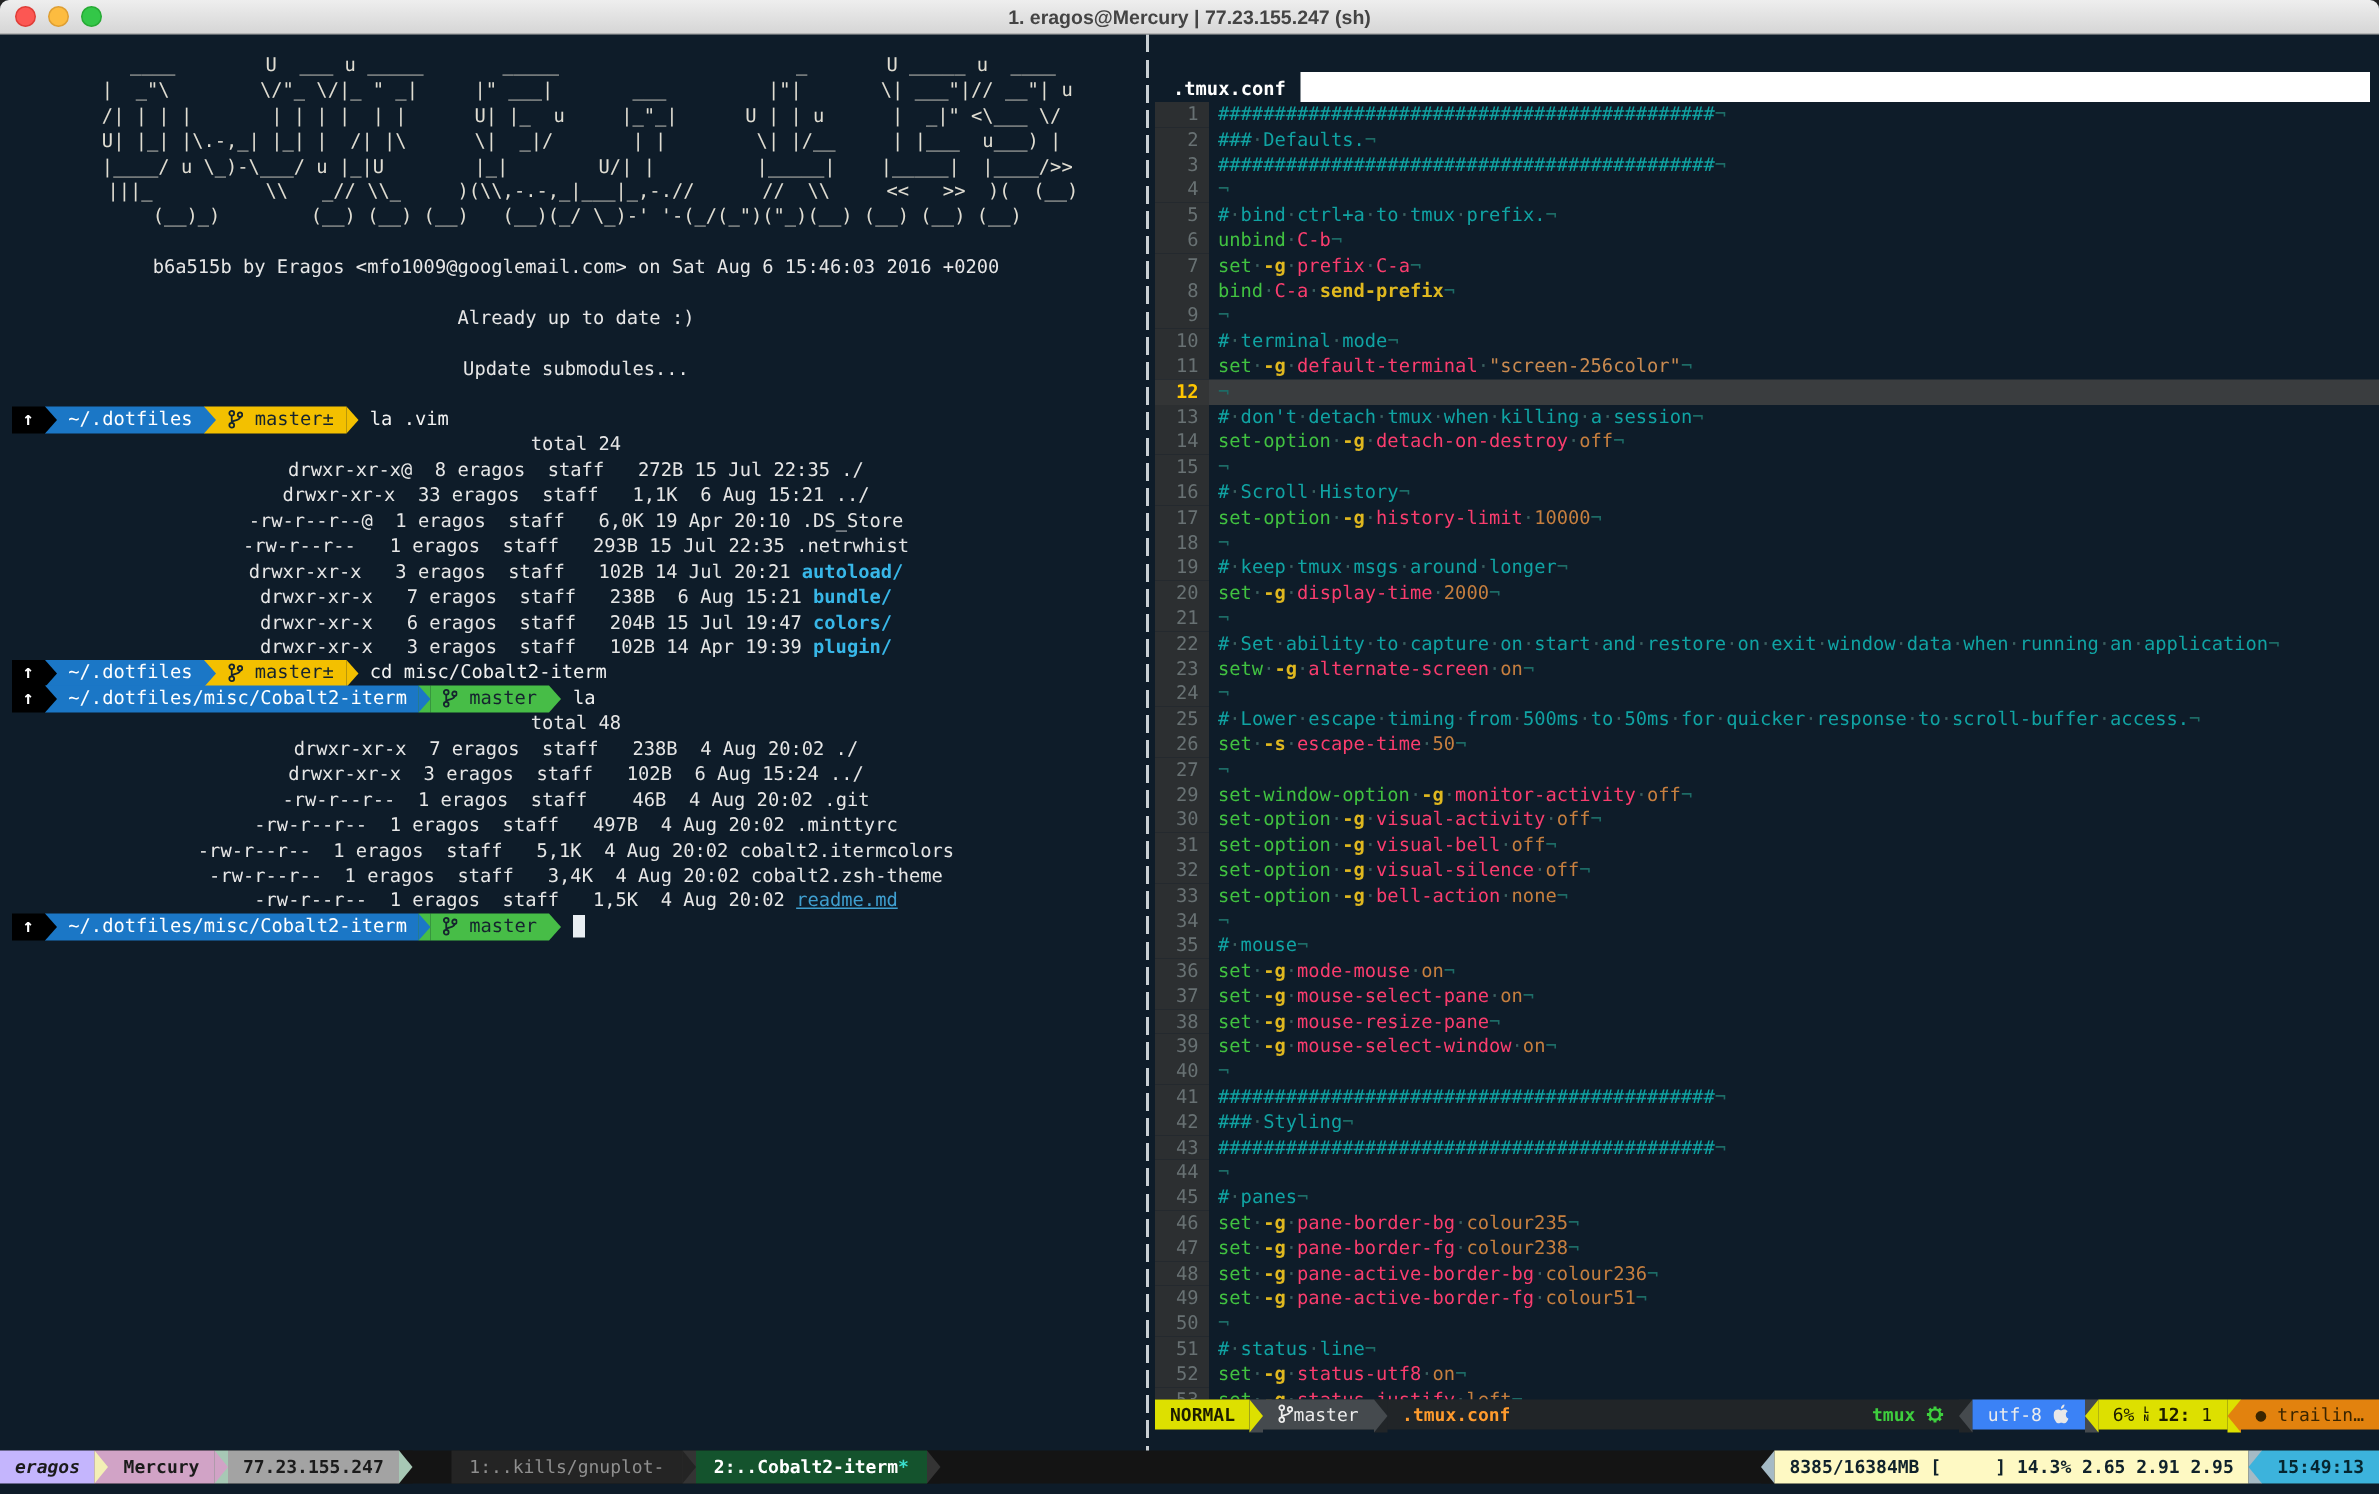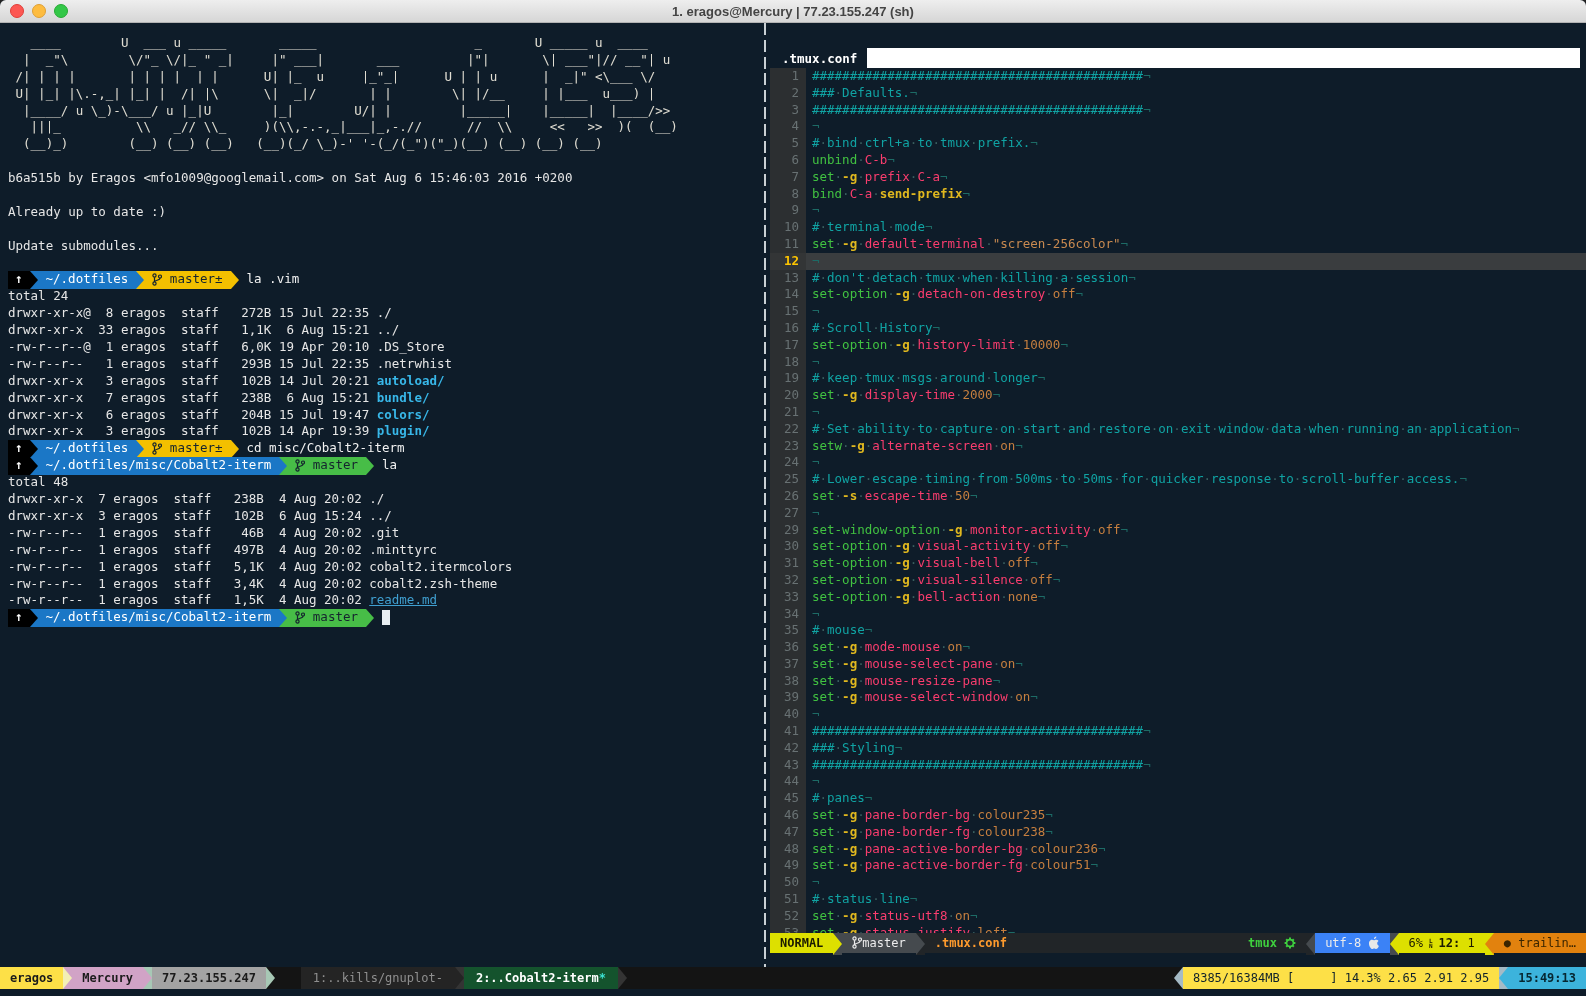--- a/index.html
+++ b/index.html
@@ -16,21 +16,21 @@
   .title-text{position:absolute;left:0;right:0;text-align:center;font-size:13px;color:#444;font-weight:bold;}
   
   .panes{display:flex;height:944px;}
   .left-pane{width:752px;padding:12px 0 0 8px;font-size:12.5px;line-height:16.9px;color:#e6e6e6;
              white-space:pre;overflow:hidden;}
   .pane-border{width:10px;background-image:repeating-linear-gradient(180deg,#c9d0d4 0 12px,rgba(0,0,0,0) 12px 16.8px);
                background-size:2px 100%;background-repeat:no-repeat;background-position:center top;}
   .right-pane{flex:1;display:flex;flex-direction:column;min-width:0;margin-top:25px;}
   
   .art{color:#e0ddd2;}
-  .tline{height:16.9px;}
+  .tline{height:16.9px;text-align:center;}
   .fname.dir{color:#38b7e8;font-weight:bold;}
   .fname.link{color:#3f9fd0;text-decoration:underline;}
   .prompt-line{display:flex;align-items:center;height:16.9px;}
   .pseg{display:inline-flex;align-items:center;height:18px;padding:0 8px;font-size:12.5px;}
   .pseg.black{background:#000;color:#fff;font-weight:bold;padding:0 7px;}
   .pseg.blue{background:#1b77c6;color:#fff;}
   .pseg.yellow{background:#f3c000;color:#15242e;}
   .pseg.green{background:#47bd47;color:#15242e;}
   .cmd{color:#f2f2f2;margin-left:8px;}
   .block-cursor{display:inline-block;width:8px;height:15px;background:#e8eef2;margin-left:8px;}
@@ -63,24 +63,24 @@
   .sseg.file{color:#ff9b2d;font-weight:bold;}
   .sseg.plugin{color:#3ecf3e;font-weight:bold;margin-left:auto;}
   .sseg.enc{background:#3b82f6;color:#ececec;}
   .sseg.pos{background:#dde000;color:#1c1c00;}
   .sseg.warn{background:#e2820e;color:#3a2500;}
   .cmdline{height:14px;}
   .ln-icon{display:inline-flex;flex-direction:column;font-size:6px;line-height:5px;color:#1c1c00;margin:0 6px;font-weight:bold;}
   
   .tmux-bar{height:22px;margin-top:0;background:#141414;display:flex;align-items:stretch;font-size:12px;}
   .bseg{display:flex;align-items:center;padding:0 10px;color:#1b1b1b;font-weight:bold;white-space:pre;}
-  .bseg.session{background:#fde047;}
+  .bseg.session{background:#c4b5fd;font-style:italic;}
   .bseg.host{background:#d1a3c6;}
   .bseg.ip{background:#a3a3a3;}
-  .bseg.mem{background:#fde047;font-weight:normal;color:#10222b;}
+  .bseg.mem{background:#fef9c3;font-weight:bold;color:#10222b;}
   .bseg.time{background:#3cb3dc;color:#062630;}
   .win{display:flex;align-items:center;padding:0 12px;white-space:pre;}
   .win.inactive{background:#242424;color:#8f8f8f;}
   .win.active{background:#14532d;color:#ffffff;font-weight:bold;}
   .win .flag{color:#3ce0d0;}
   .spacer{flex:1;}
   .icon-svg{display:inline-block;vertical-align:-2px;}
 </style>
 </head>
 <body>

